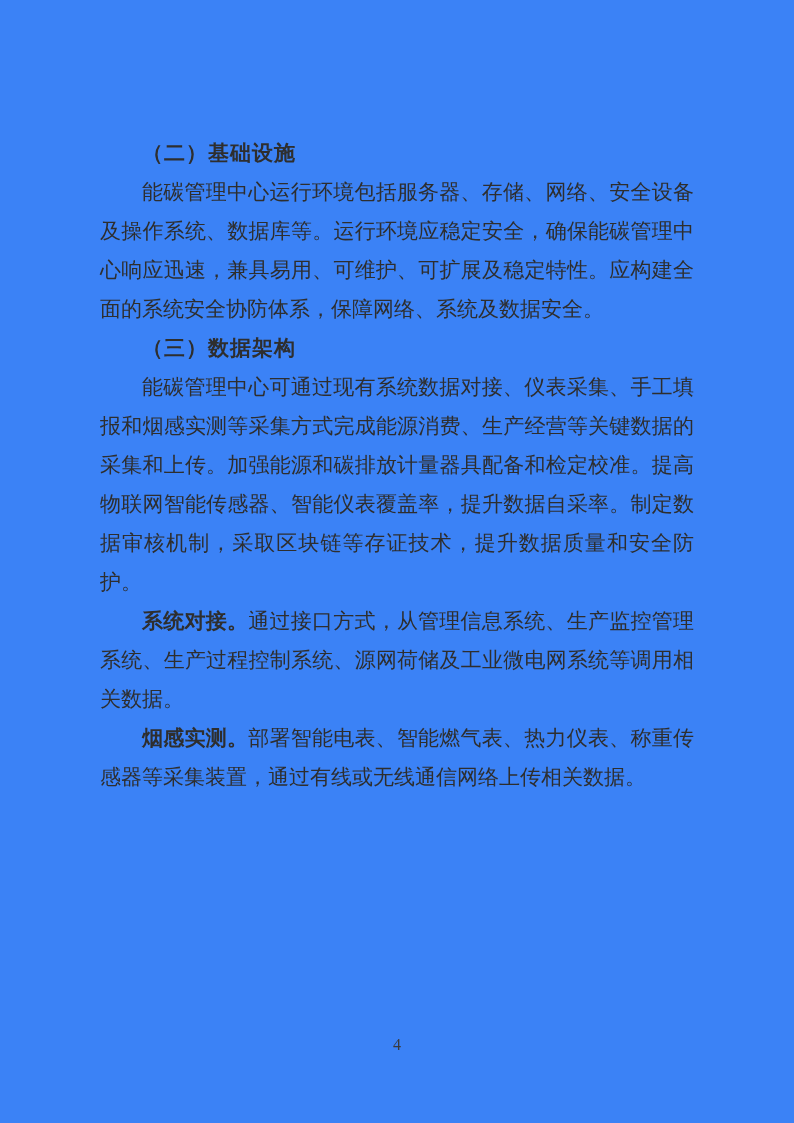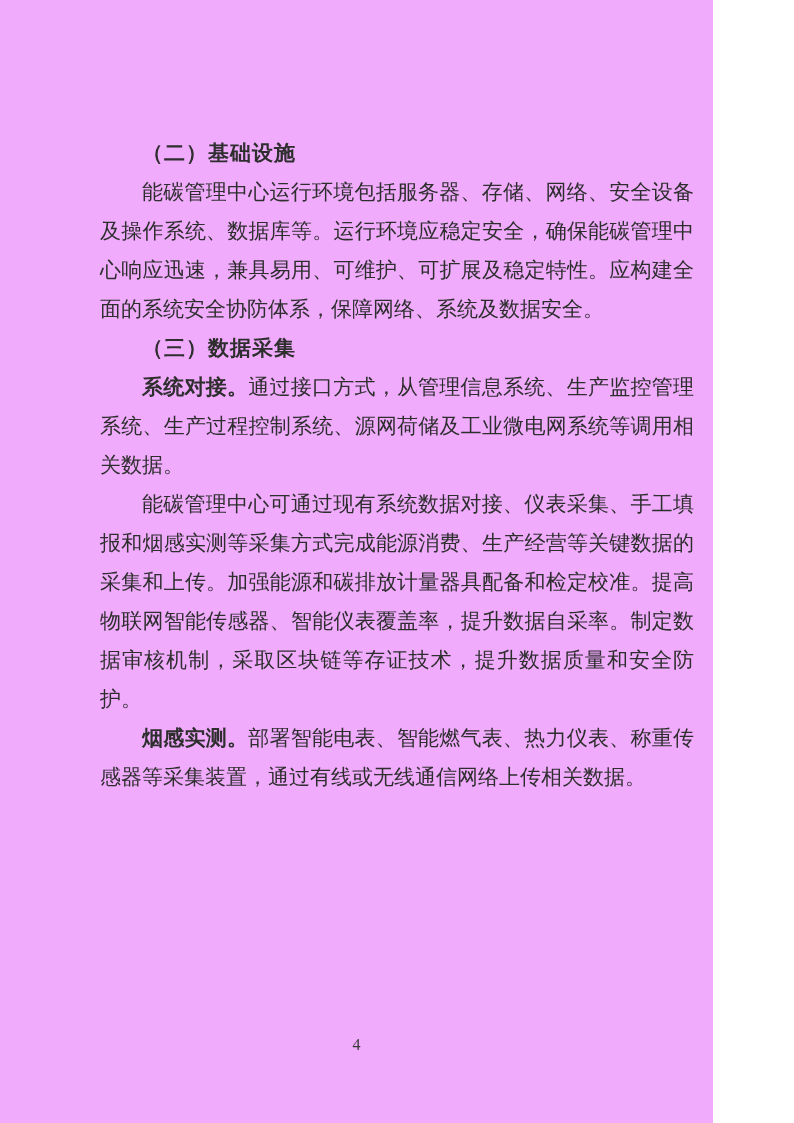--- a/index.html
+++ b/index.html
@@ -2,23 +2,23 @@
 <html lang="zh"><head>
 <meta charset="utf-8">
 <style>
   html, body {
     margin: 0;
     padding: 0;
     background: #ffffff;
   }
   .page {
     position: relative;
-    width: 713px;
+    width: 794px;
     height: 1123px;
-    background: #f0abfc;
+    background: #3b82f6;
     font-family: "Liberation Serif", "DejaVu Serif", serif;
     color: #2e2e2e;
     overflow: hidden;
   }
   .content {
     position: absolute;
     left: 100px;
     top: 134px;
     width: 594px;
     font-size: 21px;
@@ -52,25 +52,25 @@
 </head>
 <body>
 
 <div class="page">
   <div class="content">
 
     <p class="section-heading">（二）基础设施</p>
 
     <p class="para">能碳管理中心运行环境包括服务器、存储、网络、安全设备及操作系统、数据库等。运行环境应稳定安全，确保能碳管理中心响应迅速，兼具易用、可维护、可扩展及稳定特性。应构建全面的系统安全协防体系，保障网络、系统及数据安全。</p>
 
-    <p class="section-heading">（三）数据采集</p>
+    <p class="section-heading">（三）数据架构</p>
+
+    <p class="para">能碳管理中心可通过现有系统数据对接、仪表采集、手工填报和烟感实测等采集方式完成能源消费、生产经营等关键数据的采集和上传。加强能源和碳排放计量器具配备和检定校准。提高物联网智能传感器、智能仪表覆盖率，提升数据自采率。制定数据审核机制，采取区块链等存证技术，提升数据质量和安全防护。</p>
 
     <p class="para"><span class="para-lead">系统对接。</span><span>通过接口方式，从管理信息系统、生产监控管理系统、生产过程控制系统、源网荷储及工业微电网系统等调用相关数据。</span></p>
-
-    <p class="para">能碳管理中心可通过现有系统数据对接、仪表采集、手工填报和烟感实测等采集方式完成能源消费、生产经营等关键数据的采集和上传。加强能源和碳排放计量器具配备和检定校准。提高物联网智能传感器、智能仪表覆盖率，提升数据自采率。制定数据审核机制，采取区块链等存证技术，提升数据质量和安全防护。</p>
 
     <p class="para"><span class="para-lead">烟感实测。</span><span>部署智能电表、智能燃气表、热力仪表、称重传感器等采集装置，通过有线或无线通信网络上传相关数据。</span></p>
 
 
 
 
 
   </div>
 
   <div class="page-number">4</div>

